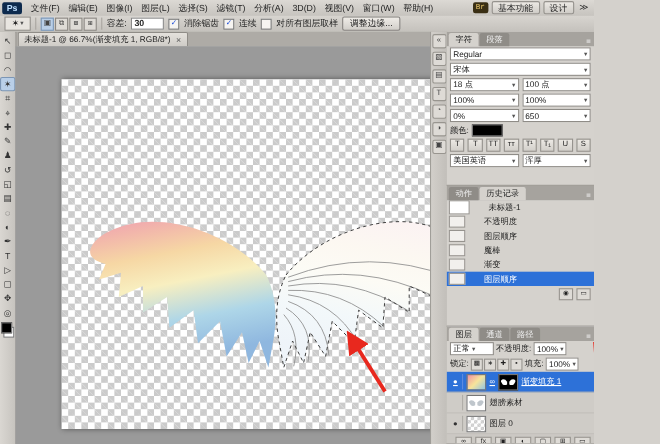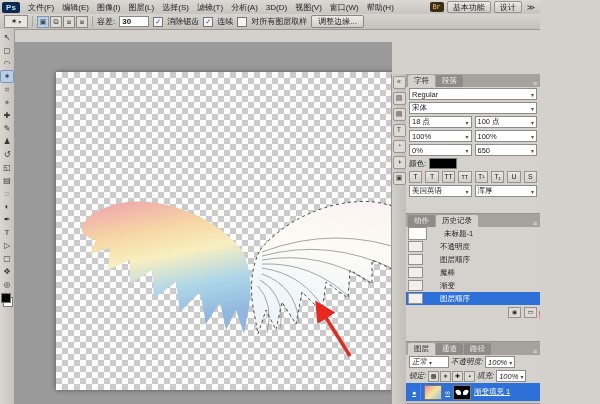--- a/index.html
+++ b/index.html
@@ -45,21 +45,21 @@
 
   
   .canvas{position:absolute;top:42px;left:14px;right:148px;bottom:0;background:#9a9a9a;overflow:hidden;}
   .board{position:absolute;left:42px;top:30px;width:390px;height:318px;box-shadow:0 0 5px rgba(0,0,0,.45);
     background-color:#fff;
     background-image:linear-gradient(45deg,#cbcbcb 25%,transparent 25%,transparent 75%,#cbcbcb 75%),linear-gradient(45deg,#cbcbcb 25%,transparent 25%,transparent 75%,#cbcbcb 75%);
     background-size:12px 12px;background-position:0 0,6px 6px;}
   .board svg{display:block;}
 
   
-  .rightdock{position:absolute;top:29px;right:0;width:148px;bottom:0;background:#c9c6c1;border-left:1px solid #9c9994;margin-top:45px;}
+  .rightdock{position:absolute;top:29px;right:0;width:148px;bottom:0;background:#c9c6c1;border-left:1px solid #9c9994;}
   .iconstrip{position:absolute;left:0;top:0;width:14px;bottom:0;border-right:1px solid #a8a5a0;background:linear-gradient(90deg,#d2cfca,#c2bfba);display:flex;flex-direction:column;align-items:center;padding-top:2px;gap:3px;}
   .dockicon{width:11px;height:11px;border:1px solid #98958f;background:#dedbd6;font-size:7px;line-height:10px;text-align:center;color:#444;border-radius:2px;}
   .panels{position:absolute;left:14px;top:0;right:0;bottom:0;display:flex;flex-direction:column;}
   .panel{background:#d5d2cd;border-bottom:1px solid #96938e;overflow:hidden;}
   .p-char{height:139px;}
   .p-hist{height:127px;}
   .p-layers{flex:1;}
   .ptabs{height:13px;background:#a6a39e;display:flex;align-items:flex-end;padding-left:2px;gap:1px;}
   .ptab{padding:1px 6px;font-size:7.5px;background:#8f8c87;color:#eee;border-radius:2px 2px 0 0;}
   .ptab.active{background:#d5d2cd;color:#222;}
@@ -72,21 +72,21 @@
   .cswatch{width:26px;height:9px;background:#000;border:1px solid #777;}
   .fmtbtn{width:12px;height:10px;border:1px solid #96938e;background:linear-gradient(#ece9e4,#d2cfca);font-size:7px;line-height:9px;text-align:center;}
 
   .hrow{height:13px;display:flex;align-items:center;gap:17px;padding:0 2px;font-size:7.5px;white-space:nowrap;}
   .hrow.sel{background:#2d71d8;color:#fff;}
   .hicon{width:13px;height:9px;background:#f2f0ed;border:1px solid #96938e;flex:0 0 auto;}
   .hsnap .hicon{width:17px;height:11px;background:#fff;}
   .hbottom{display:flex;justify-content:flex-end;gap:3px;padding:2px 3px;}
   .hbottom span{width:11px;height:9px;border:1px solid #96938e;background:#dedbd6;font-size:6px;line-height:8px;text-align:center;}
 
-  .lctl{display:flex;align-items:center;gap:2px;padding:1px 3px;font-size:7.5px;white-space:nowrap;font-style:italic;}
+  .lctl{display:flex;align-items:center;gap:2px;padding:1px 3px;font-size:7.5px;white-space:nowrap;}
   .lfield{height:10px;background:#fff;border:1px solid #8f8c87;font-size:7.5px;display:flex;align-items:center;padding:0 2px;}
   .lfield::after{content:"▾";font-size:6px;color:#555;margin-left:2px;}
   .lockicons{display:flex;gap:1px;}
   .lockicons span{width:9px;height:9px;border:1px solid #96938e;background:#dedbd6;font-size:6px;line-height:8px;text-align:center;}
   .lrow{height:18px;display:flex;align-items:center;gap:3px;border-bottom:1px solid #bdbab5;padding:0 2px;font-size:7.5px;background:#cfccc7;}
   .lrow.sel{background:#2d71d8;color:#fff;text-decoration:underline;}
   .eyebox{width:12px;height:14px;border-right:1px solid #b0ada8;display:flex;align-items:center;justify-content:center;font-size:7px;color:#333;}
   .lrow.sel .eyebox{color:#fff;border-right-color:#5a8ae0;}
   .lthumb{width:16px;height:13px;border:1px solid #777;background:#fff;flex:0 0 auto;position:relative;overflow:hidden;}
   .lthumb.grad{background:linear-gradient(135deg,#f08f9e,#f7e49a,#8fc4e6);}
@@ -141,20 +141,26 @@
     <span class="tol-field">30</span>
     <span class="chk on"></span>
     <span class="optlbl">消除锯齿</span>
     <span class="chk on"></span>
     <span class="optlbl">连续</span>
     <span class="chk"></span>
     <span class="optlbl">对所有图层取样</span>
     <span class="btn">调整边缘...</span>
   </div>
 
+  <div class="doctabs">
+    <div class="doctab">
+      <span>未标题-1 @ 66.7%(渐变填充 1, RGB/8*)</span>
+      <span class="x">×</span>
+    </div>
+  </div>
 
   <div class="toolcol">
     <div class="tool">↖</div>
     <div class="tool">◻</div>
     <div class="tool">◠</div>
     <div class="tool sel">✶</div>
     <div class="tool">⌗</div>
     <div class="tool">⌖</div>
     <div class="tool">✚</div>
     <div class="tool">✎</div>

